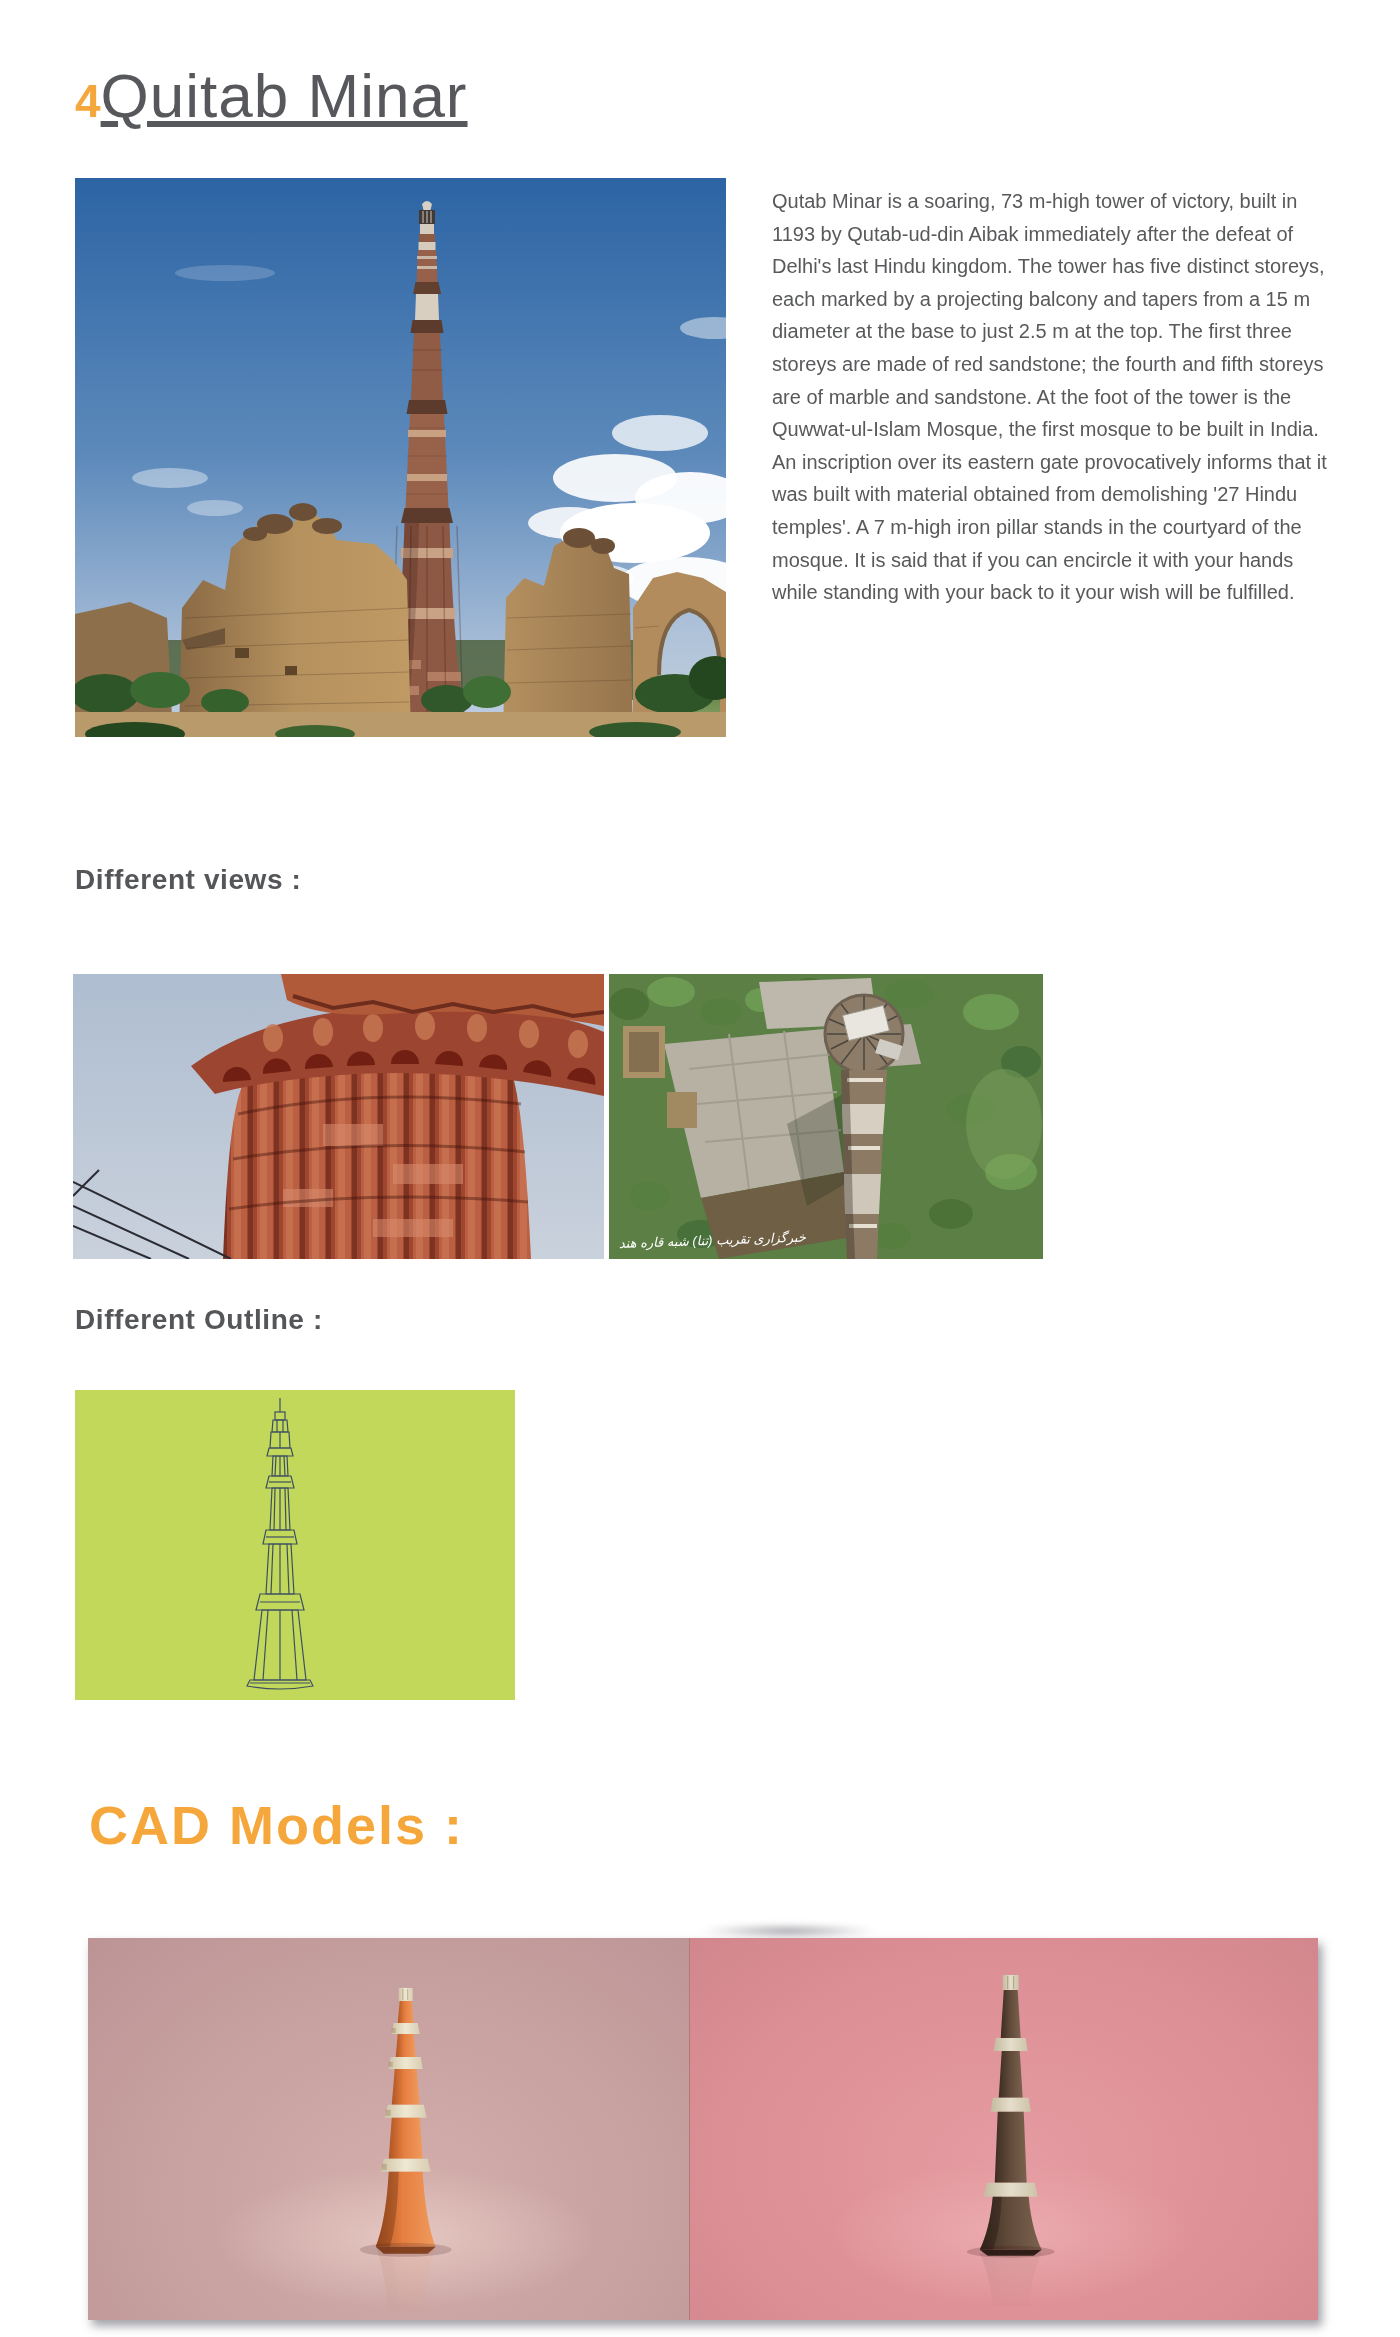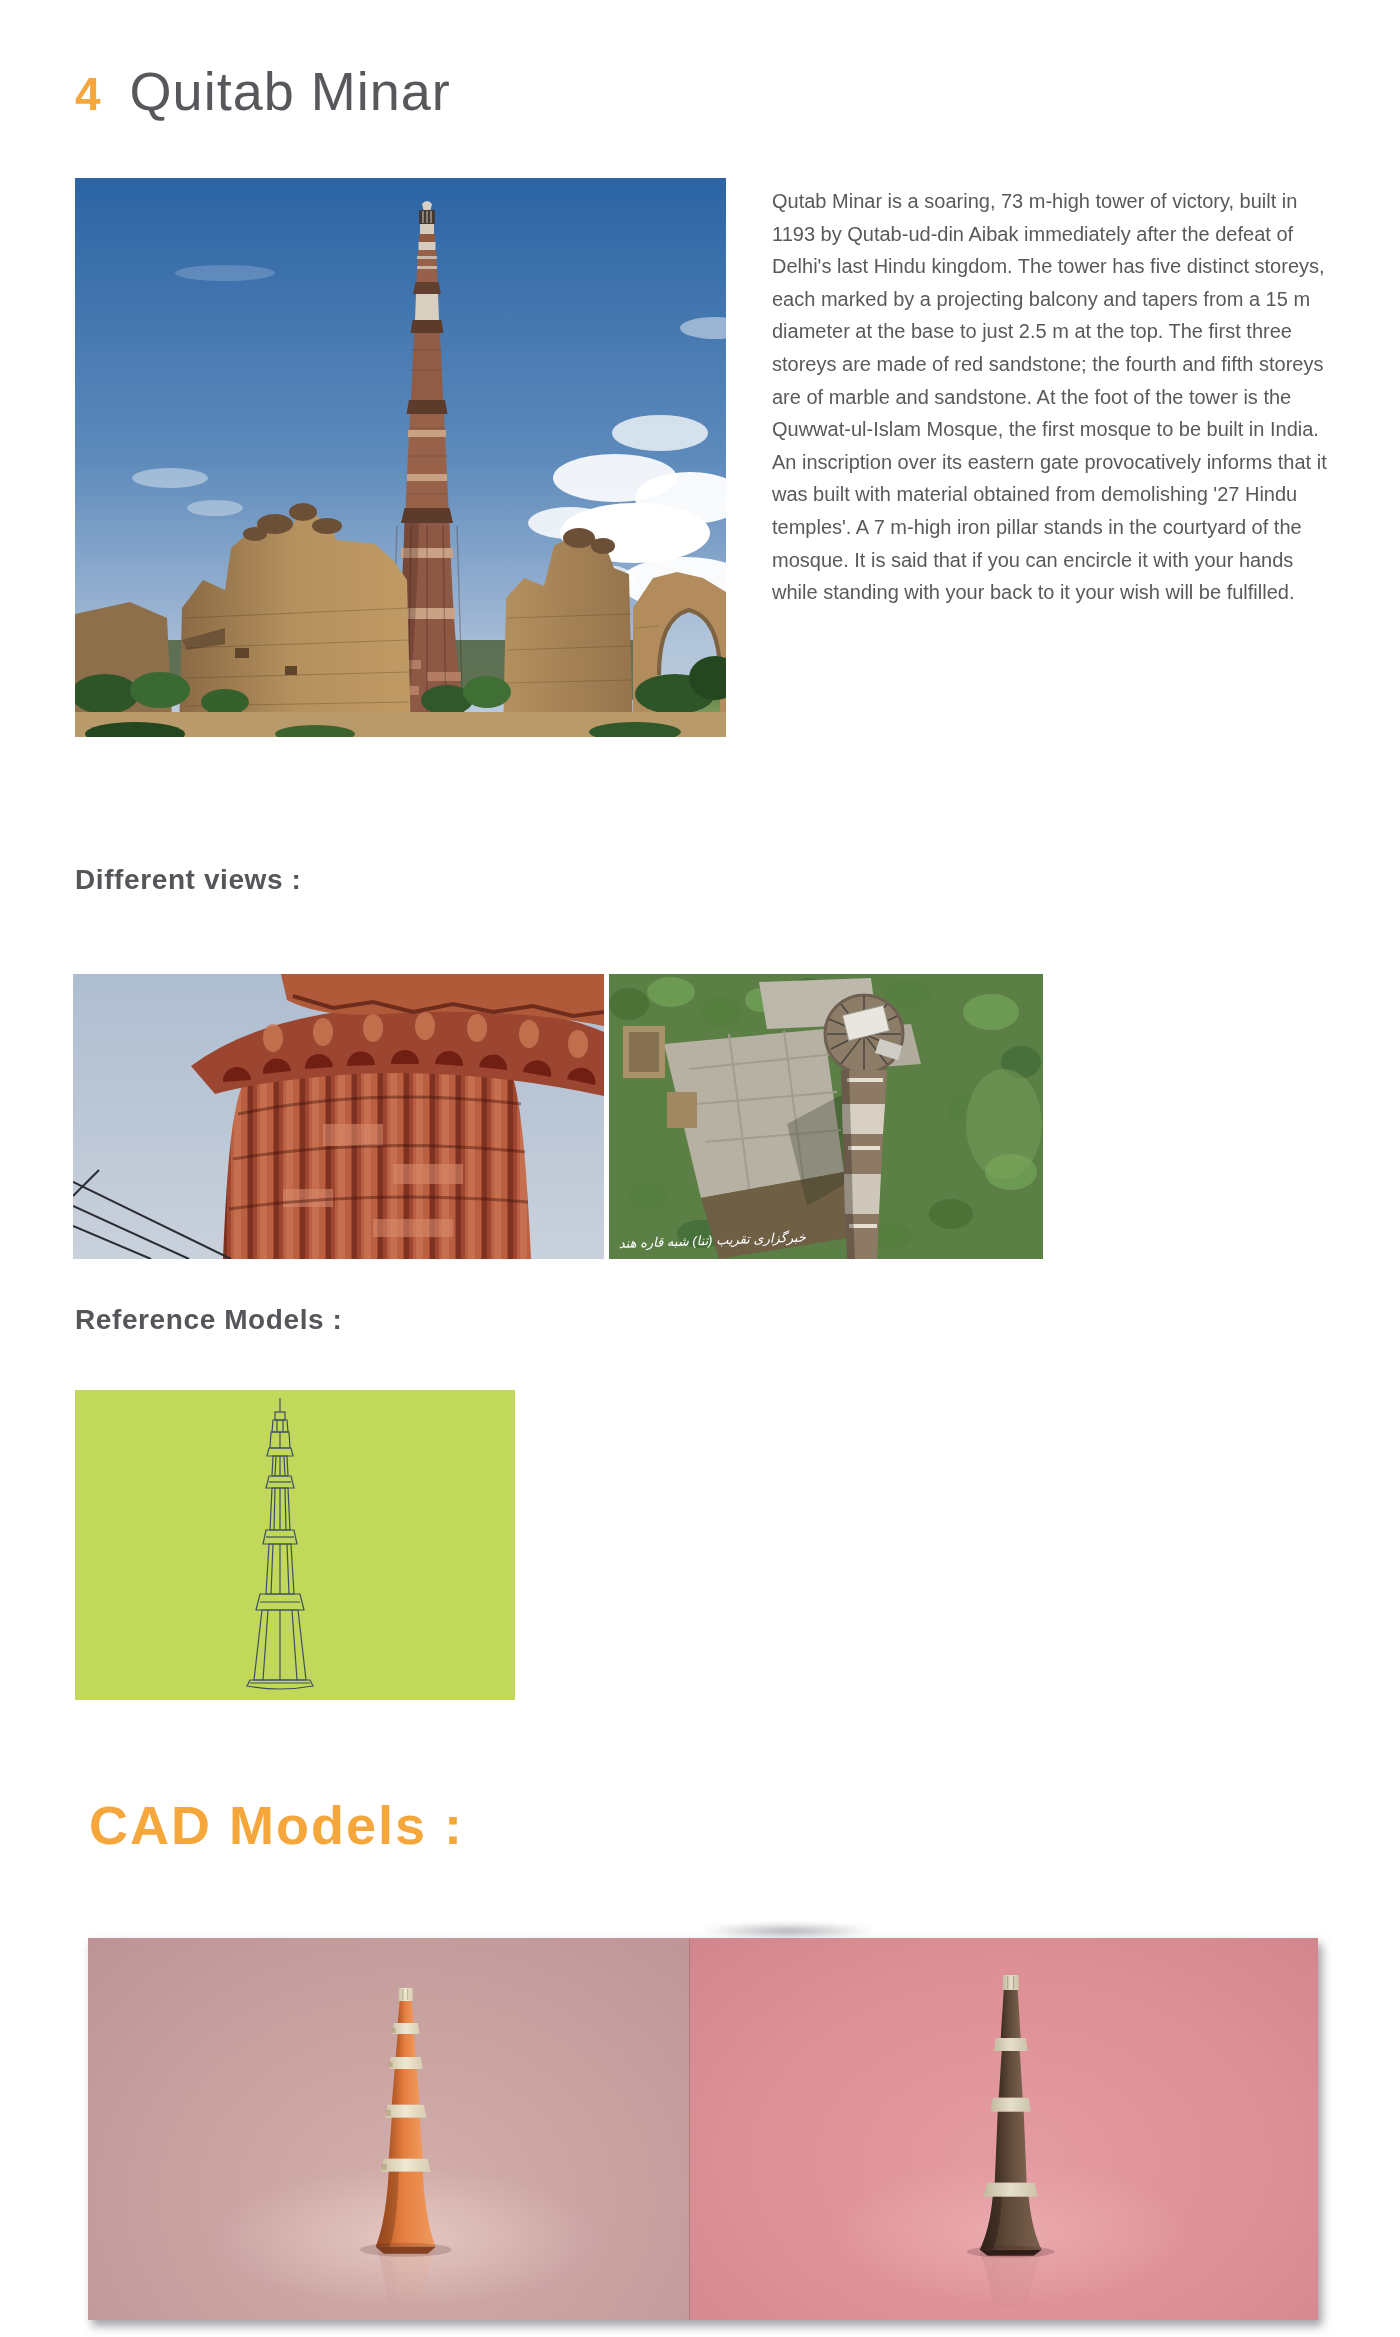--- a/index.html
+++ b/index.html
@@ -1,20 +1,20 @@
 <!DOCTYPE html>
 <html><head>
 <meta charset="utf-8">
 <style>
   html,body{margin:0;padding:0;background:#ffffff;}
   .page{position:relative;width:1400px;height:2337px;background:#fff;
         font-family:"Liberation Sans",sans-serif;overflow:hidden;}
   .hdr{position:absolute;left:75px;top:60px;display:flex;align-items:baseline;}
   .hdr .num{color:#f5a73b;font-weight:bold;font-size:46px;}
-  .hdr .ttl{color:#57585b;font-size:54px;font-weight:400;letter-spacing:1px;margin-left:29px;}
+  .hdr .ttl{color:#57585b;font-size:62px;font-weight:400;letter-spacing:1px;text-decoration:underline;}
   .intro{position:absolute;left:757px;top:170px;width:560px;margin:15px;
          font-size:20px;line-height:32.6px;color:#58595b;}
   .sec{position:absolute;left:75px;margin:0;font-size:28px;font-weight:bold;
        color:#55565a;letter-spacing:0.6px;}
   #h-views{top:864px;}
   #h-outline{top:1304px;}
   #h-cad{position:absolute;left:73px;top:1778px;margin:16px;font-size:54px;font-weight:bold;
          color:#f5a73b;letter-spacing:2px;}
   figure{position:absolute;margin:0;padding:0;overflow:hidden;}
   figure svg{display:block;width:100%;height:100%;}
@@ -323,21 +323,21 @@
             <rect x="238" y="104" width="36" height="4"></rect>
             <rect x="239" y="172" width="32" height="4"></rect>
             <rect x="240" y="250" width="28" height="4"></rect>
           </g>
         <path d="M232,96 L233,130 234,160 235,200 236,240 238,285 L246,285 244,240 243,200 242,160 241,130 240,96 Z" fill="rgba(40,32,22,0.35)"></path>
       </g>
       <text x="10" y="274" font-size="13" font-style="italic" fill="#ffffff" transform="rotate(-2 10 274)">خبرگزاری تقریب (تنا) شبه قاره هند</text>
     </svg>
   </figure>
 
-  <h2 class="sec" id="h-outline">Reference Models :</h2>
+  <h2 class="sec" id="h-outline">Different Outline :</h2>
 
   <figure class="outline-box">
     <svg viewBox="0 0 440 310">
       <g fill="none" stroke="#3e4f63" stroke-width="1.2">
         <line x1="205" y1="8" x2="205" y2="22"></line>
         <rect x="200" y="22" width="10" height="8"></rect>
         <polygon points="198,30 212,30 213,42 197,42"></polygon>
         <line x1="202" y1="30" x2="202" y2="42"></line>
           <line x1="208" y1="30" x2="208" y2="42"></line>
         <polygon points="196,42 214,42 215,58 195,58"></polygon>

